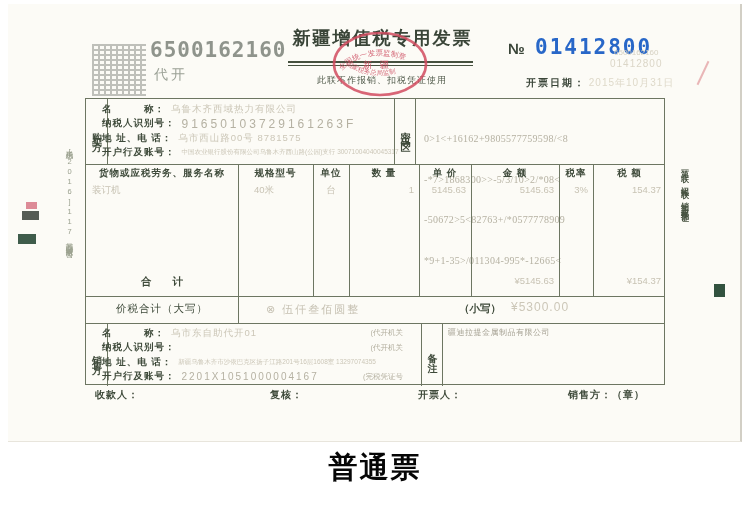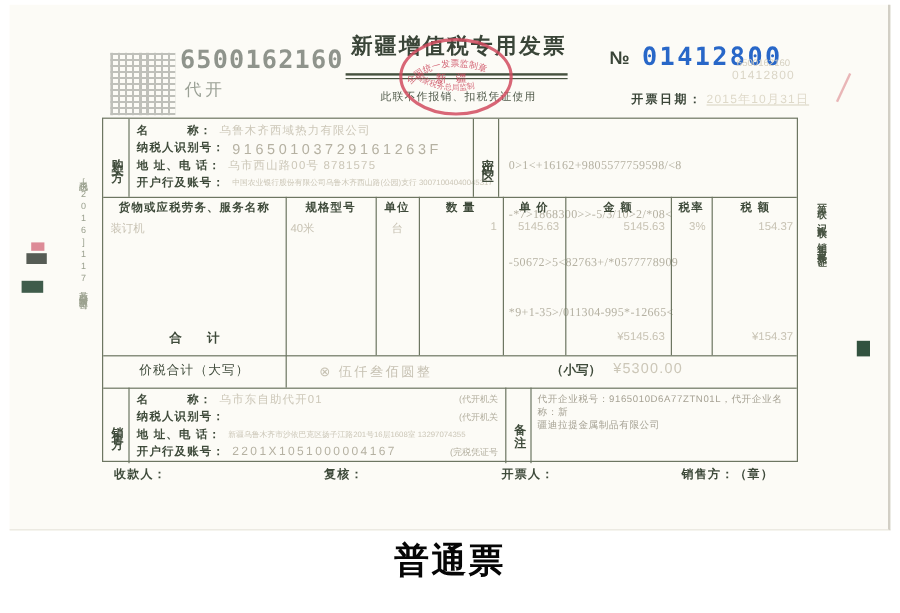--- a/index.html
+++ b/index.html
@@ -27,41 +27,41 @@
   .note{position:absolute;left:268px;top:70px;width:212px;text-align:center;font-size:9px;
         color:#505a4a;letter-spacing:1px;}
   .stamp{position:absolute;left:318px;top:22px;}
   .no-label{position:absolute;left:500px;top:36px;font-size:15px;font-weight:700;color:#3a4538;}
   .no-value{position:absolute;left:527px;top:31px;font-family:"DejaVu Sans Mono",monospace;
             font-size:21px;font-weight:700;color:var(--blue);letter-spacing:2px;}
   .ghost1{position:absolute;left:606px;top:44px;font-size:8px;color:#d6d1c2;}
   .ghost2{position:absolute;left:602px;top:54px;font-size:10px;color:#dbd6c7;letter-spacing:1px;}
   .date{position:absolute;left:518px;top:72px;font-size:10px;white-space:nowrap;}
   .date .dl{font-weight:700;color:#3a4538;letter-spacing:2px;}
-  .date .dv{color:#ded9c9;letter-spacing:1px;text-decoration:underline;}
+  .date .dv{color:#ded9c9;letter-spacing:1px;}
   .redslash{position:absolute;left:694px;top:56px;width:2px;height:26px;
             background:rgba(205,80,90,.4);transform:rotate(25deg);}
   
   .lmargin{position:absolute;left:56px;top:140px;height:190px;writing-mode:vertical-rl;
            text-orientation:upright;font-size:7.5px;color:#9aa08e;letter-spacing:1px;}
   .rmargin{position:absolute;left:670px;top:160px;height:180px;writing-mode:vertical-rl;
            text-orientation:upright;font-size:8px;font-weight:700;color:#475341;letter-spacing:2px;}
   .blk{position:absolute;}
   .blk.pink{left:18px;top:198px;width:11px;height:7px;background:#dd8b97;}
   .blk.gray{left:14px;top:207px;width:17px;height:9px;background:#565c55;}
   .blk.green{left:10px;top:230px;width:18px;height:10px;background:#3f5c4b;}
   .blk.green2{left:706px;top:280px;width:11px;height:13px;background:#32523f;}
   
   .frame{position:absolute;left:77px;top:94px;width:580px;height:287px;border:1px solid var(--line);}
   .hline{position:absolute;left:0;width:100%;height:1px;background:var(--line);}
   .vline{position:absolute;width:1px;background:var(--line);}
   .vcell{position:absolute;display:flex;align-items:center;justify-content:center;
          writing-mode:vertical-rl;text-orientation:upright;font-size:10px;font-weight:700;
          color:var(--ink);letter-spacing:5px;}
-  .fields{position:absolute;left:28px;width:280px;text-align:right;}
+  .fields{position:absolute;left:16px;width:280px;text-align:right;}
   .fline{display:flex;height:14.5px;align-items:center;white-space:nowrap;}
   .flbl{font-size:9.5px;font-weight:700;color:var(--ink);letter-spacing:1px;flex:0 0 auto;}
   .fval{margin-left:6px;}
   .faintv{font-size:9.5px;color:#ccc7b8;letter-spacing:1px;}
   .idv{font-family:Liberation Sans, sans-serif;font-size:12px;color:var(--mid);letter-spacing:3px;}
   .tiny{font-size:6.5px;color:#ccc7b8;}
   .extra{margin-left:auto;font-size:7.5px;color:#b3af9f;padding-right:4px;}
   .pwd{position:absolute;left:338px;top:71px;width:236px;font-family:Liberation Serif, serif;
        font-size:10px;line-height:13.5px;color:var(--mid);letter-spacing:.3px;white-space:pre;}
   
@@ -179,21 +179,21 @@
       <div class="hc x1">货物或应税劳务、服务名称</div>
       <div class="hc x2">规格型号</div>
       <div class="hc x3">单位</div>
       <div class="hc x4">数 量</div>
       <div class="hc x5">单 价</div>
       <div class="hc x6">金 额</div>
       <div class="hc x7">税率</div>
       <div class="hc x8">税 额</div>
 
       <div class="ic x1 al">装订机</div>
-      <div class="ic x2 al" style="padding-left:4px">40米</div>
+      <div class="ic x2 al" style="padding-left:16px">40米</div>
       <div class="ic x3 ac">台</div>
       <div class="ic x4 ar">1</div>
       <div class="ic x5 ar">5145.63</div>
       <div class="ic x6 ar">5145.63</div>
       <div class="ic x7 ar">3%</div>
       <div class="ic x8 ar">154.37</div>
 
       <div class="tc x1 totlbl">合　　计</div>
       <div class="tc x6 totval">¥5145.63</div>
       <div class="tc x8 totval">¥154.37</div>
@@ -221,21 +221,20 @@
         </div>
         <div class="fline">
           <span class="flbl">开户行及账号：</span>
           <span class="fval idv" style="font-size:10px;letter-spacing:2px">2201X1051000004167</span>
           <span class="extra">(完税凭证号</span>
         </div>
       </div>
 
       <div class="vcell" style="left:335px;top:224px;width:22px;height:63px;border-left:1px solid var(--line);border-right:1px solid var(--line);letter-spacing:10px">备注</div>
       <div class="remark">
-        <div>代开企业税号：9165010D6A77ZTN01L，代开企业名称：新</div>
         <div>疆迪拉提金属制品有限公司</div>
       </div>
     </div>
 
     <div class="foot" style="left:87px">收款人：</div>
     <div class="foot" style="left:262px">复核：</div>
     <div class="foot" style="left:410px">开票人：</div>
     <div class="foot" style="left:560px">销售方：（章）</div>
   </div>
 

